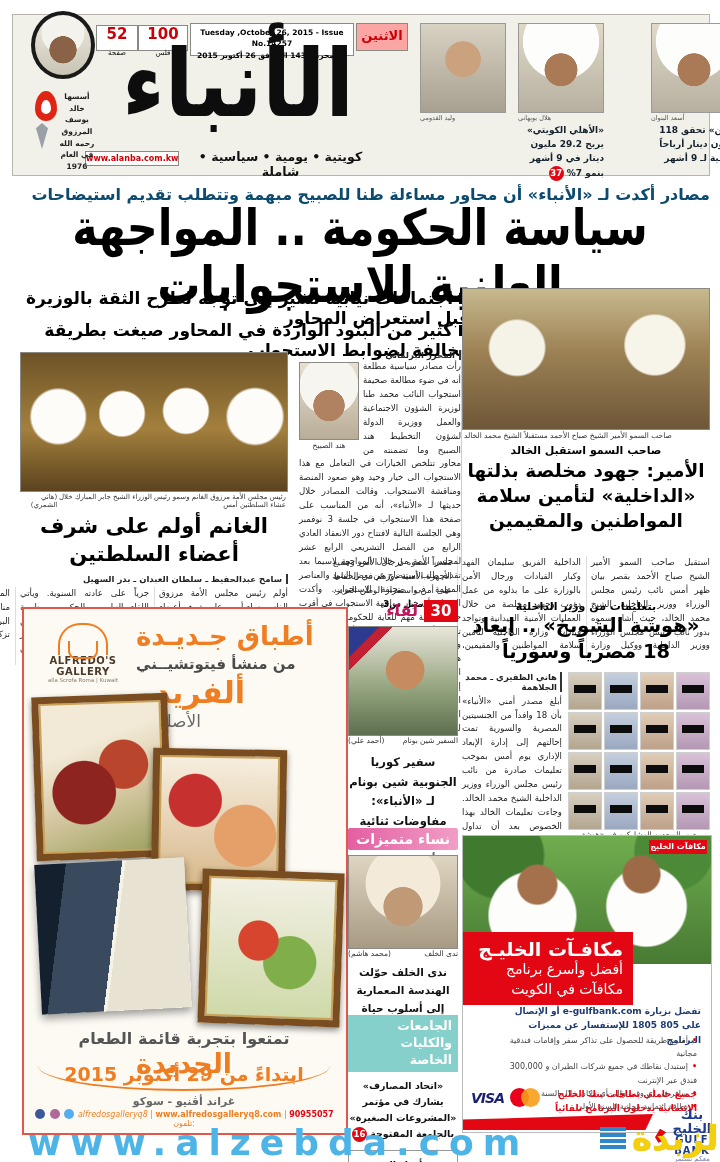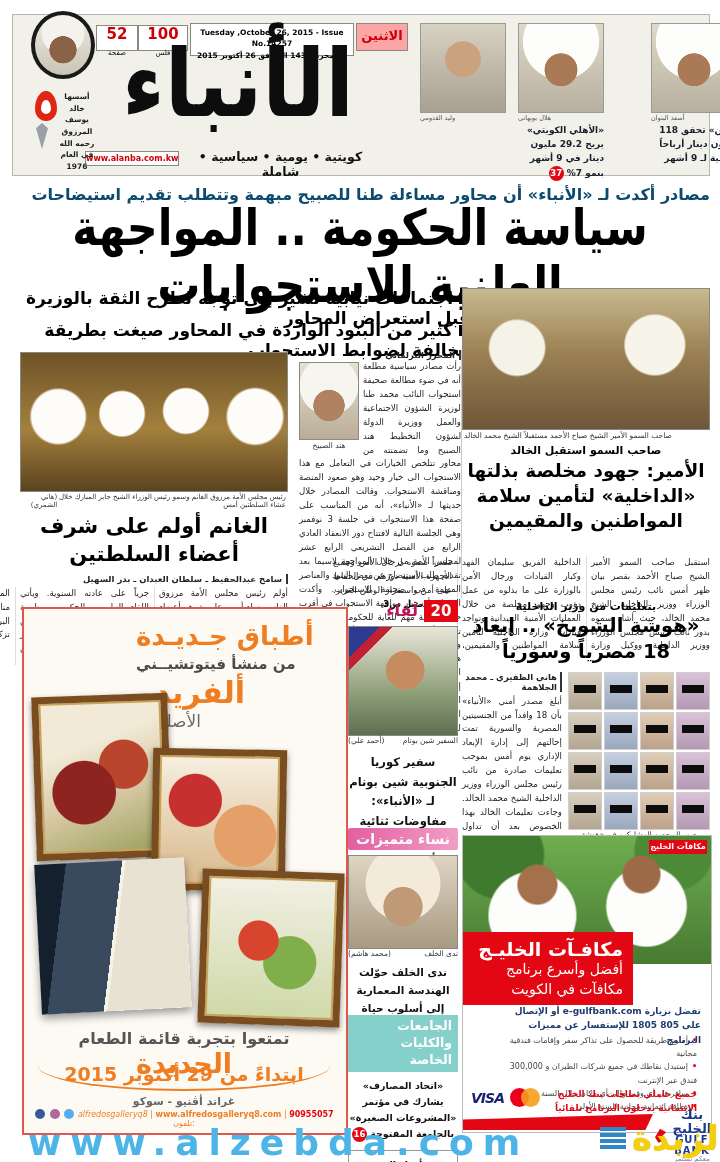--- a/index.html
+++ b/index.html
@@ -278,21 +278,21 @@
         <div class="body-txt jt" style="margin-top:3px;">
           <span>أبلغ مصدر أمني «الأنباء» بأن 18 وافداً من الجنسيتين المصرية والسورية تمت إحالتهم إلى إدارة الإبعاد الإداري يوم أمس بموجب تعليمات صادرة من نائب رئيس مجلس الوزراء ووزير الداخلية الشيخ محمد الخالد. وجاءت تعليمات الخالد بهذا الخصوص بعد أن تداول نشطاء على نطاق واسع مقطع فيديو لوافدين يضرب بعضهم بعضاً بالعصي والحديد في منطقة الشويخ، حيث صدرت التعليمات إلى أجهزة «الداخلية» بضبط المتشاجرين، وتمكن رجال مباحث أمن العاصمة من ضبط الوافدين الـ 18 والذين تبين أنهم يعملون في محلات في الشويخ وحدثت بينهم مشاجرة.</span>
           <span class="details" style="display:block;font-size:8.6px;">◄ التفاصيل ص51</span>
         </div>
       </div>
     </div>
   </div>
 
   <div class="abs" style="left:348px;top:600px;width:110px;">
     <div id="liqa-banner">
-      <div class="pg">20</div>
+      <div class="pg">30</div>
       <div class="lb">لقاء</div>
     </div>
     <div id="amb-photo" class="photo-frame" style="width:108px;height:108px;margin-top:4px;"></div>
     <div class="cap" style="display:flex;justify-content:space-between;">
       <span>السفير شين بونام</span>
       <span>(أحمد علي)</span>
     </div>
     <div class="mid-text" style="margin-top:8px;">سفير كوريا الجنوبية شين بونام لـ «الأنباء»: مفاوضات ثنائية لتزويد الكويت بأسلحة حديثة</div>
   </div>
 
@@ -315,20 +315,25 @@
       <span>«اتحاد المصارف» يشارك في مؤتمر «المشروعات الصغيرة» بالجامعة المفتوحة</span>
       <span class="pgc">16</span>
     </div>
     <div id="rest-box" style="margin-top:8px;height:44px;">
       <span>بقية أخبار الصفحة الأولى على الصفحة</span>
       
     </div>
   </div>
 
   <div id="alfredo" class="abs" style="left:22px;top:607px;width:322px;height:524px;">
+    <div id="alf-logo" class="abs" style="left:14px;top:14px;width:90px;">
+      <div class="hat"></div>
+      <div id="alf-brand">ALFREDO'S GALLERY</div>
+      <div id="alf-brand-sub">alla Scrofa Roma | Kuwait</div>
+    </div>
     <div class="abs alf-l1 alf-orange" style="left:112px;top:12px;width:198px;">أطباق جـديـدة</div>
     <div class="abs alf-l2" style="left:112px;top:46px;width:198px;">من منشأ فيتوتشيــني</div>
     <div class="abs alf-l3 alf-orange" style="left:112px;top:66px;width:198px;">ألفريدو</div>
     <div class="abs alf-l4" style="left:112px;top:102px;width:198px;">الأصلي...</div>
 
     <div id="food1" class="abs frame" style="left:10px;top:86px;width:122px;height:150px;transform:rotate(-2deg);"></div>
     <div id="food2" class="abs frame" style="left:128px;top:140px;width:120px;height:128px;transform:rotate(1deg);"></div>
     <div id="menu-book" class="abs" style="left:14px;top:252px;width:150px;height:150px;transform:rotate(-3deg);"></div>
     <div id="food3" class="abs frame" style="left:176px;top:262px;width:128px;height:140px;transform:rotate(2deg);"></div>
 

